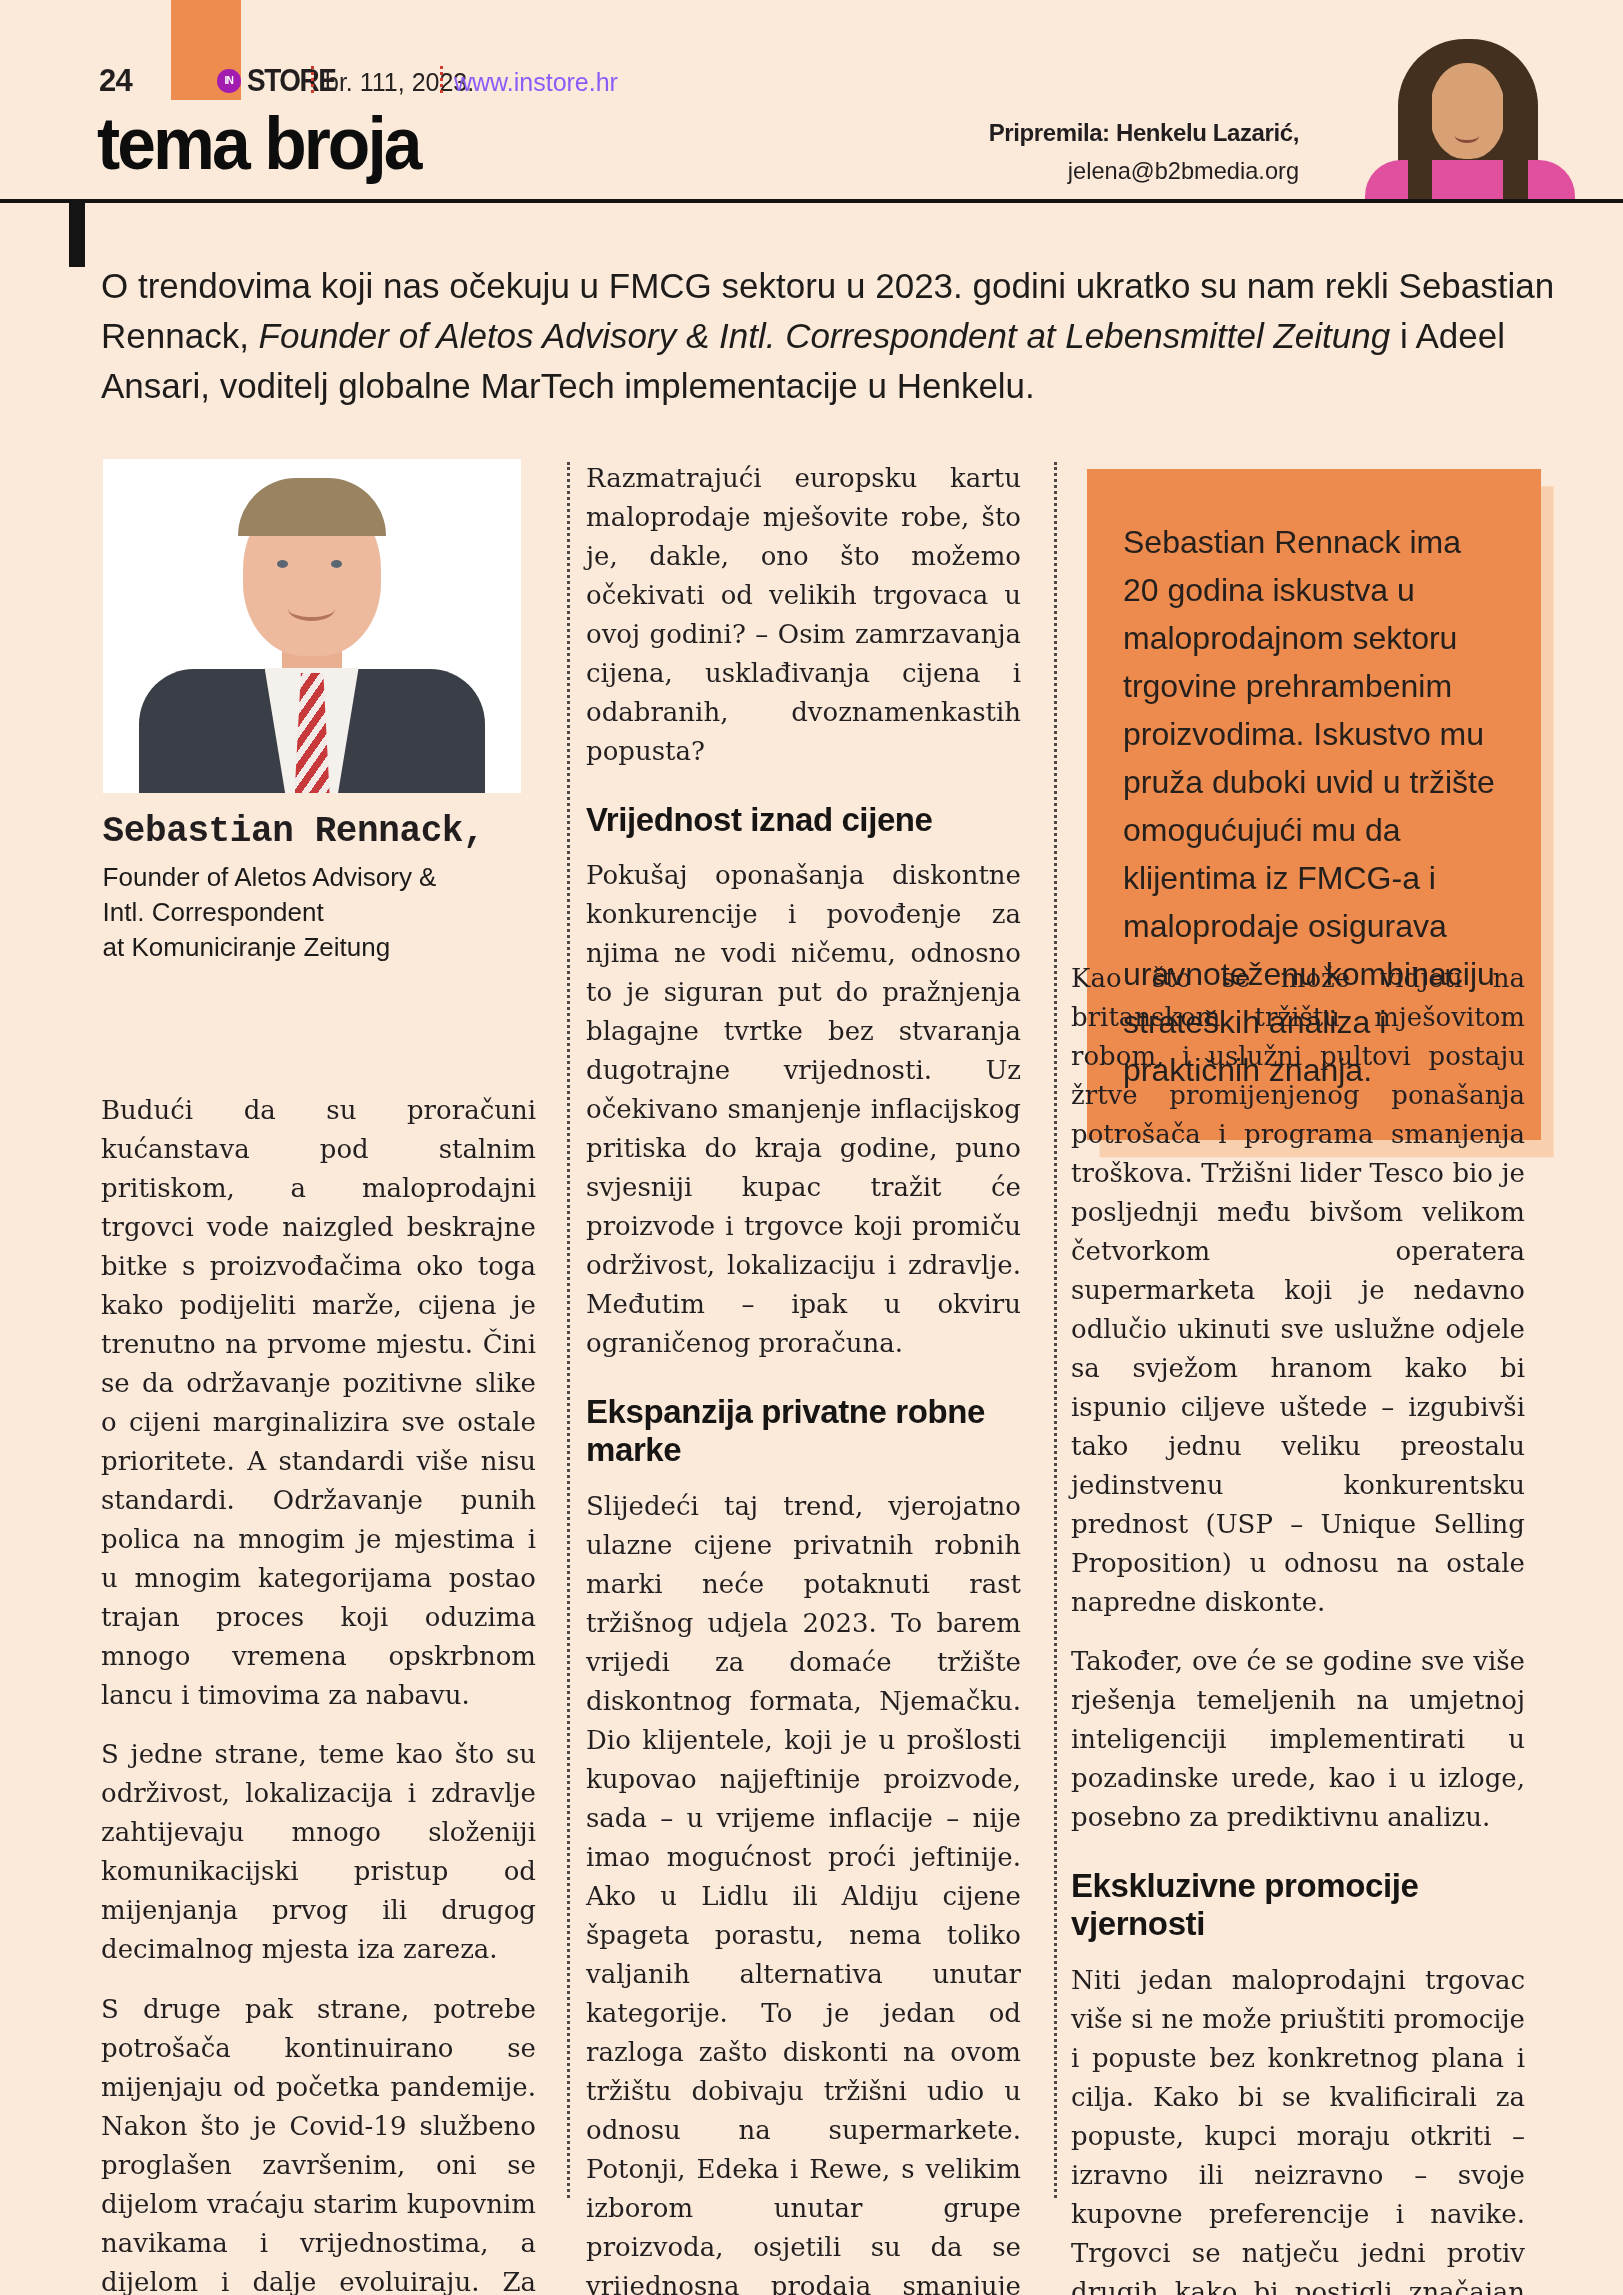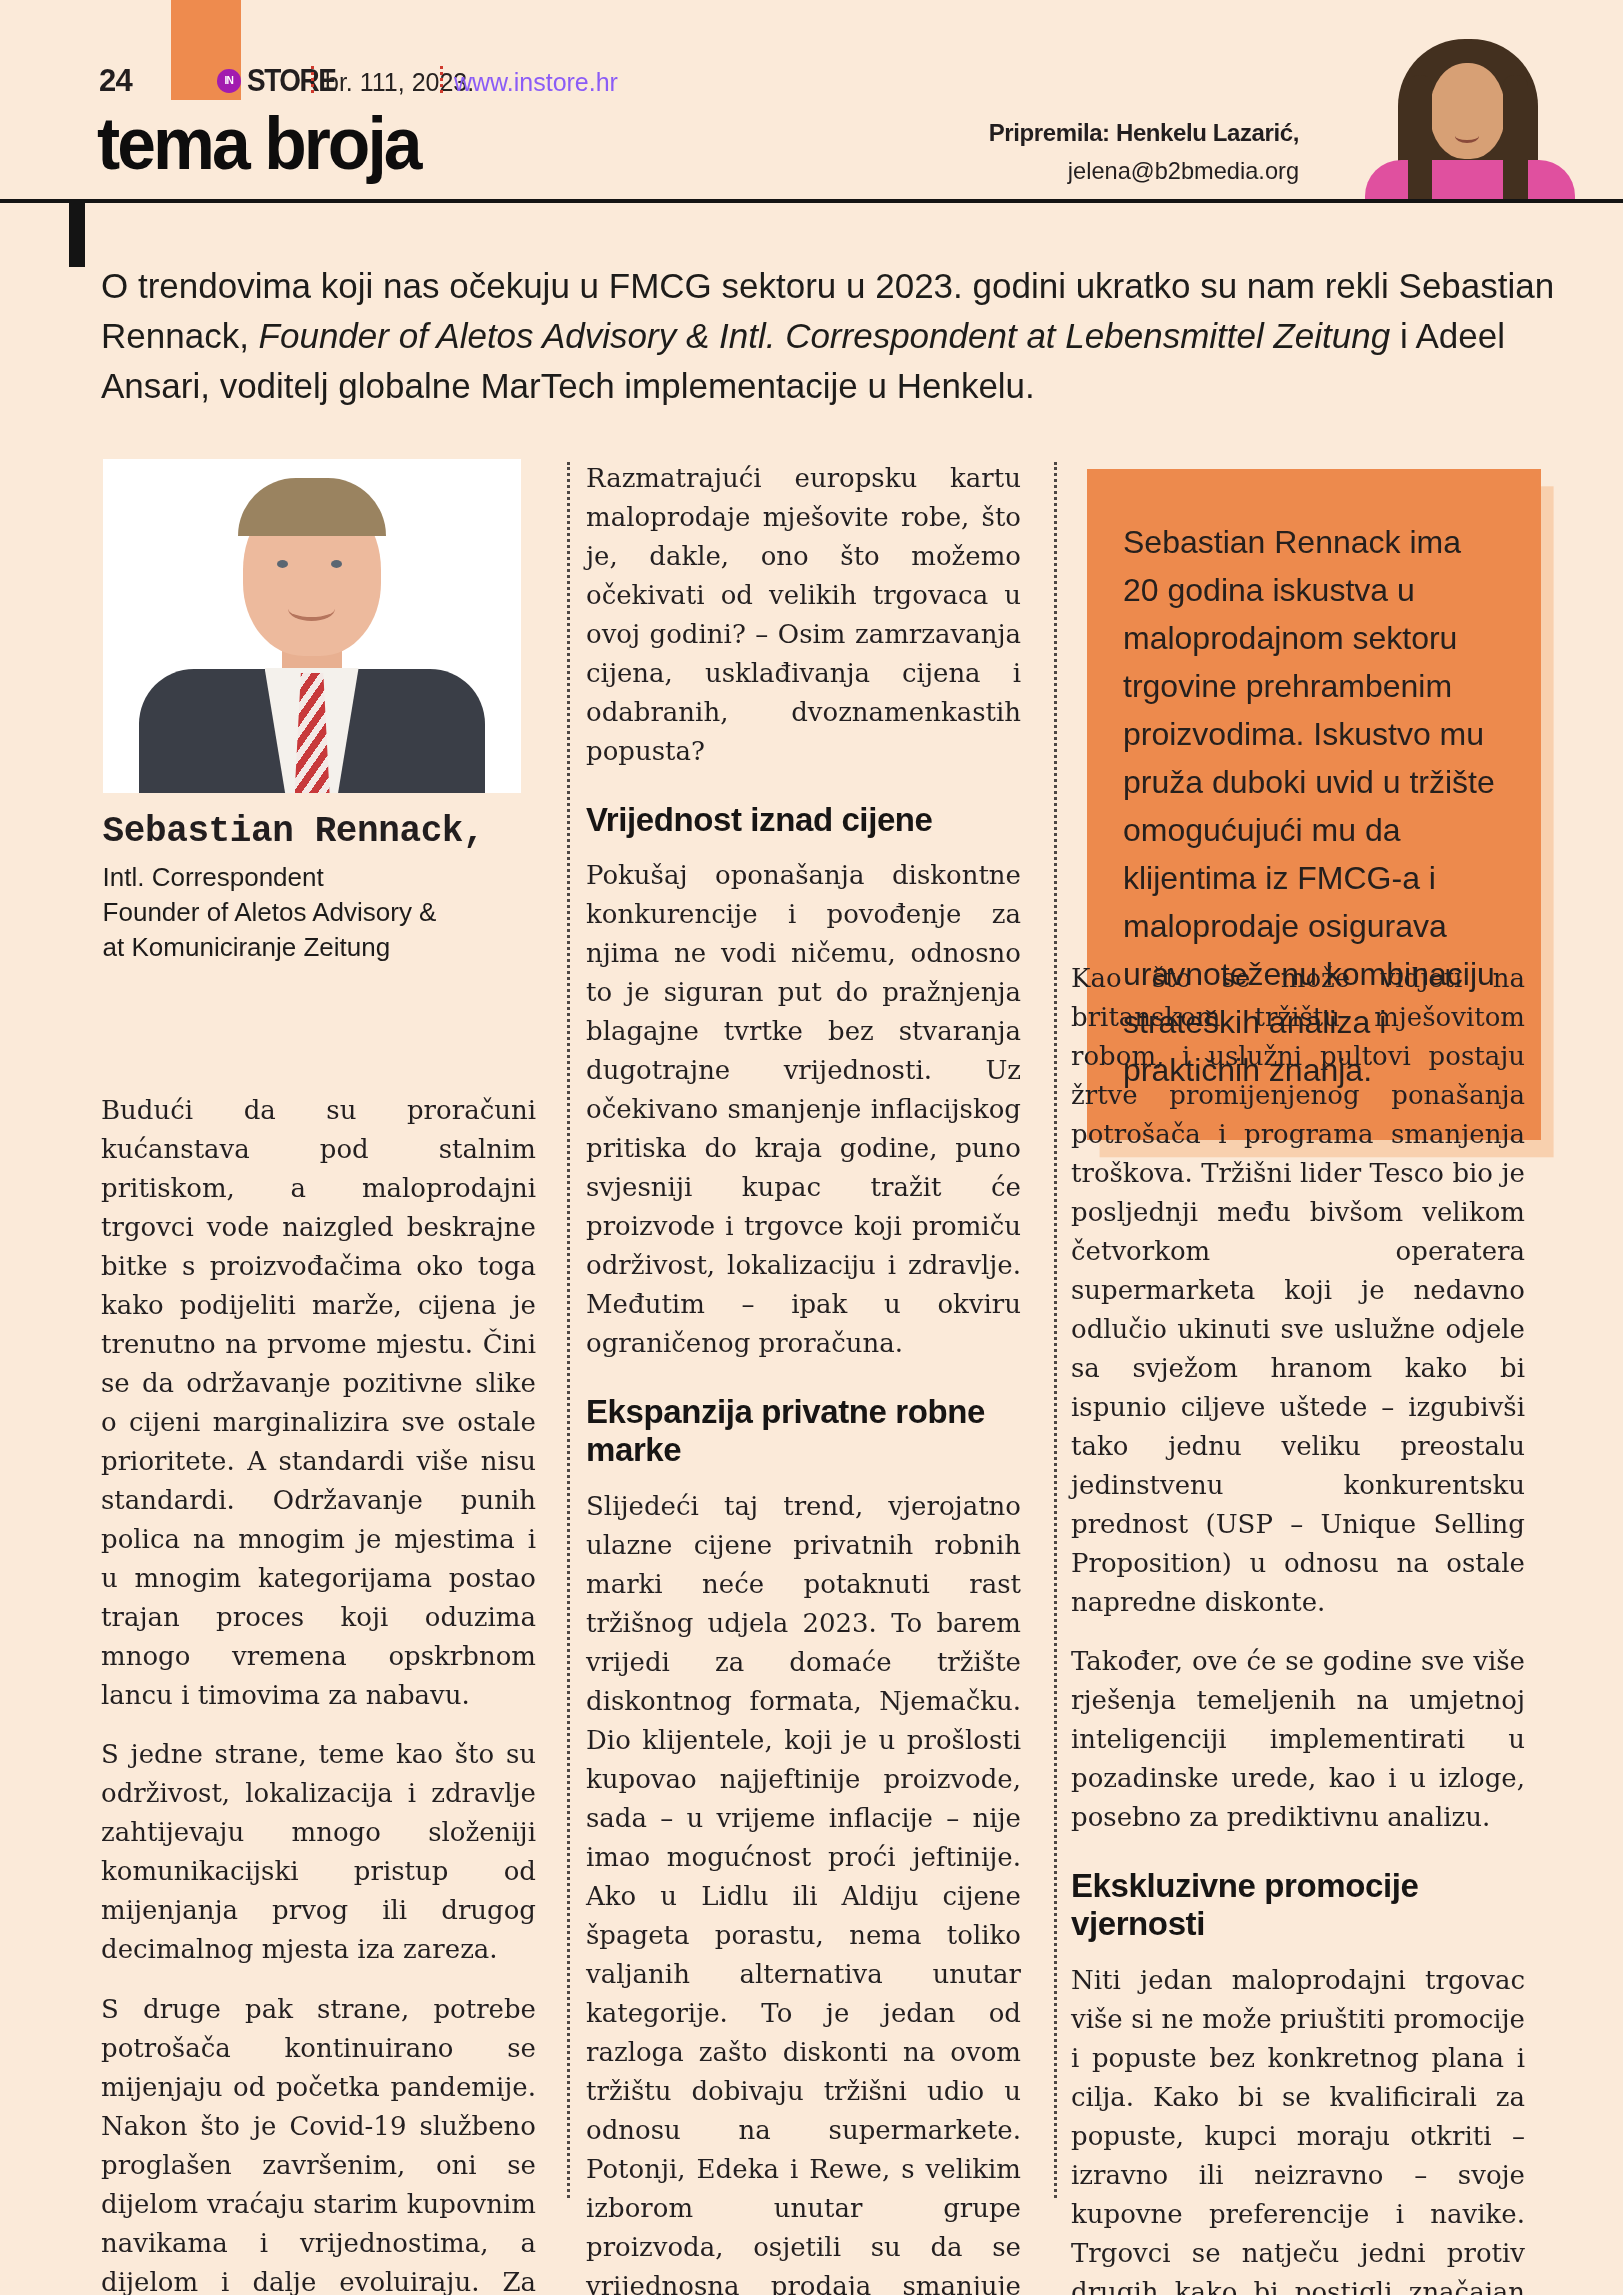--- a/index.html
+++ b/index.html
@@ -139,22 +139,22 @@
       <div class="m-shirt"></div>
       <div class="m-tie"></div>
       <div class="m-head"></div>
       <div class="m-hair"></div>
       <div class="m-eye-l"></div>
       <div class="m-eye-r"></div>
       <div class="m-smile"></div>
     </div>
     <div class="caption">
       <div class="cap-name">Sebastian Rennack,</div>
+      <div class="cap-line">Founder of Aletos Advisory &amp;</div>
       <div class="cap-line">Intl. Correspondent</div>
-      <div class="cap-line">Founder of Aletos Advisory &amp;</div>
       <div class="cap-line">at Komuniciranje Zeitung</div>
     </div>
     <div class="c1-body body-text" id="col1-body">
         <p>Budući da su proračuni kućanstava pod stalnim pritiskom, a maloprodajni trgovci vode naizgled beskrajne bitke s proizvođačima oko toga kako podijeliti marže, cijena je trenutno na prvome mjestu. Čini se da održavanje pozitivne slike o cijeni marginalizira sve ostale prioritete. A standardi više nisu standardi. Održavanje punih polica na mnogim je mjestima i u mnogim kategorijama postao trajan proces koji oduzima mnogo vremena opskrbnom lancu i timovima za nabavu.</p>
         <p>S jedne strane, teme kao što su održivost, lokalizacija i zdravlje zahtijevaju mnogo složeniji komunikacijski pristup od mijenjanja prvog ili drugog decimalnog mjesta iza zareza.</p>
         <p>S druge pak strane, potrebe potrošača kontinuirano se mijenjaju od početka pandemije. Nakon što je Covid-19 službeno proglašen završenim, oni se dijelom vraćaju starim kupovnim navikama i vrijednostima, a dijelom i dalje evoluiraju. Za mnoge trgovce prošla segmentacija kupaca više ne vrijedi.</p>
       </div>
   </div>
 
   <div class="abs col c2">

